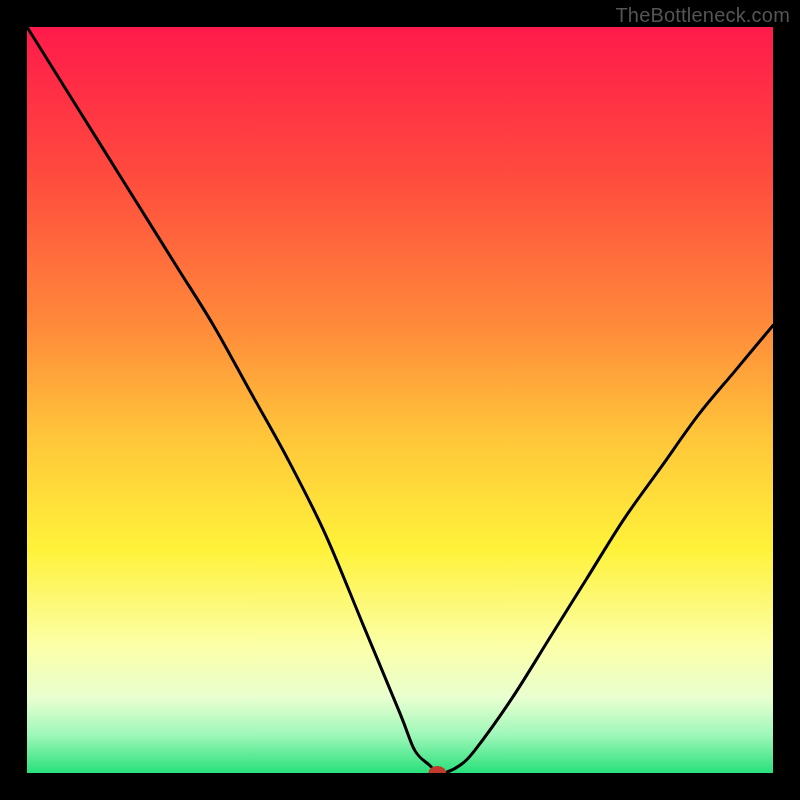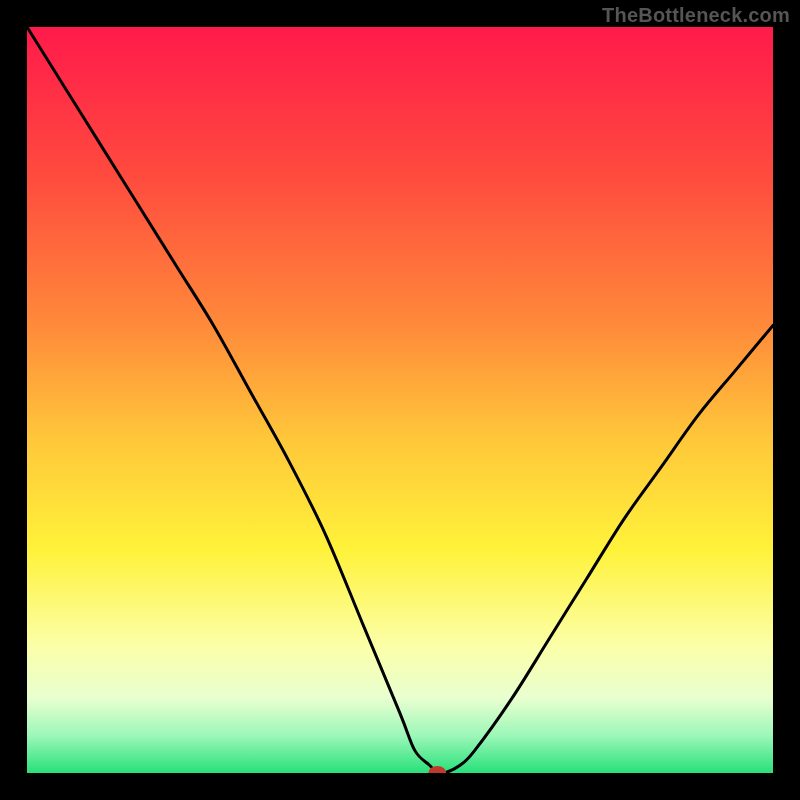--- a/index.html
+++ b/index.html
@@ -16,21 +16,21 @@
     width: 800px;
     height: 800px;
     background: #000;
   }
   .watermark {
     position: absolute;
     top: 4px;
     right: 10px;
     color: #555;
     font-size: 20px;
-    font-weight: 700;
+    font-weight: 400;
     letter-spacing: 0.2px;
     user-select: none;
   }
   .plot-wrap {
     position: absolute;
     left: 27px;
     top: 27px;
     width: 746px;
     height: 746px;
   }

